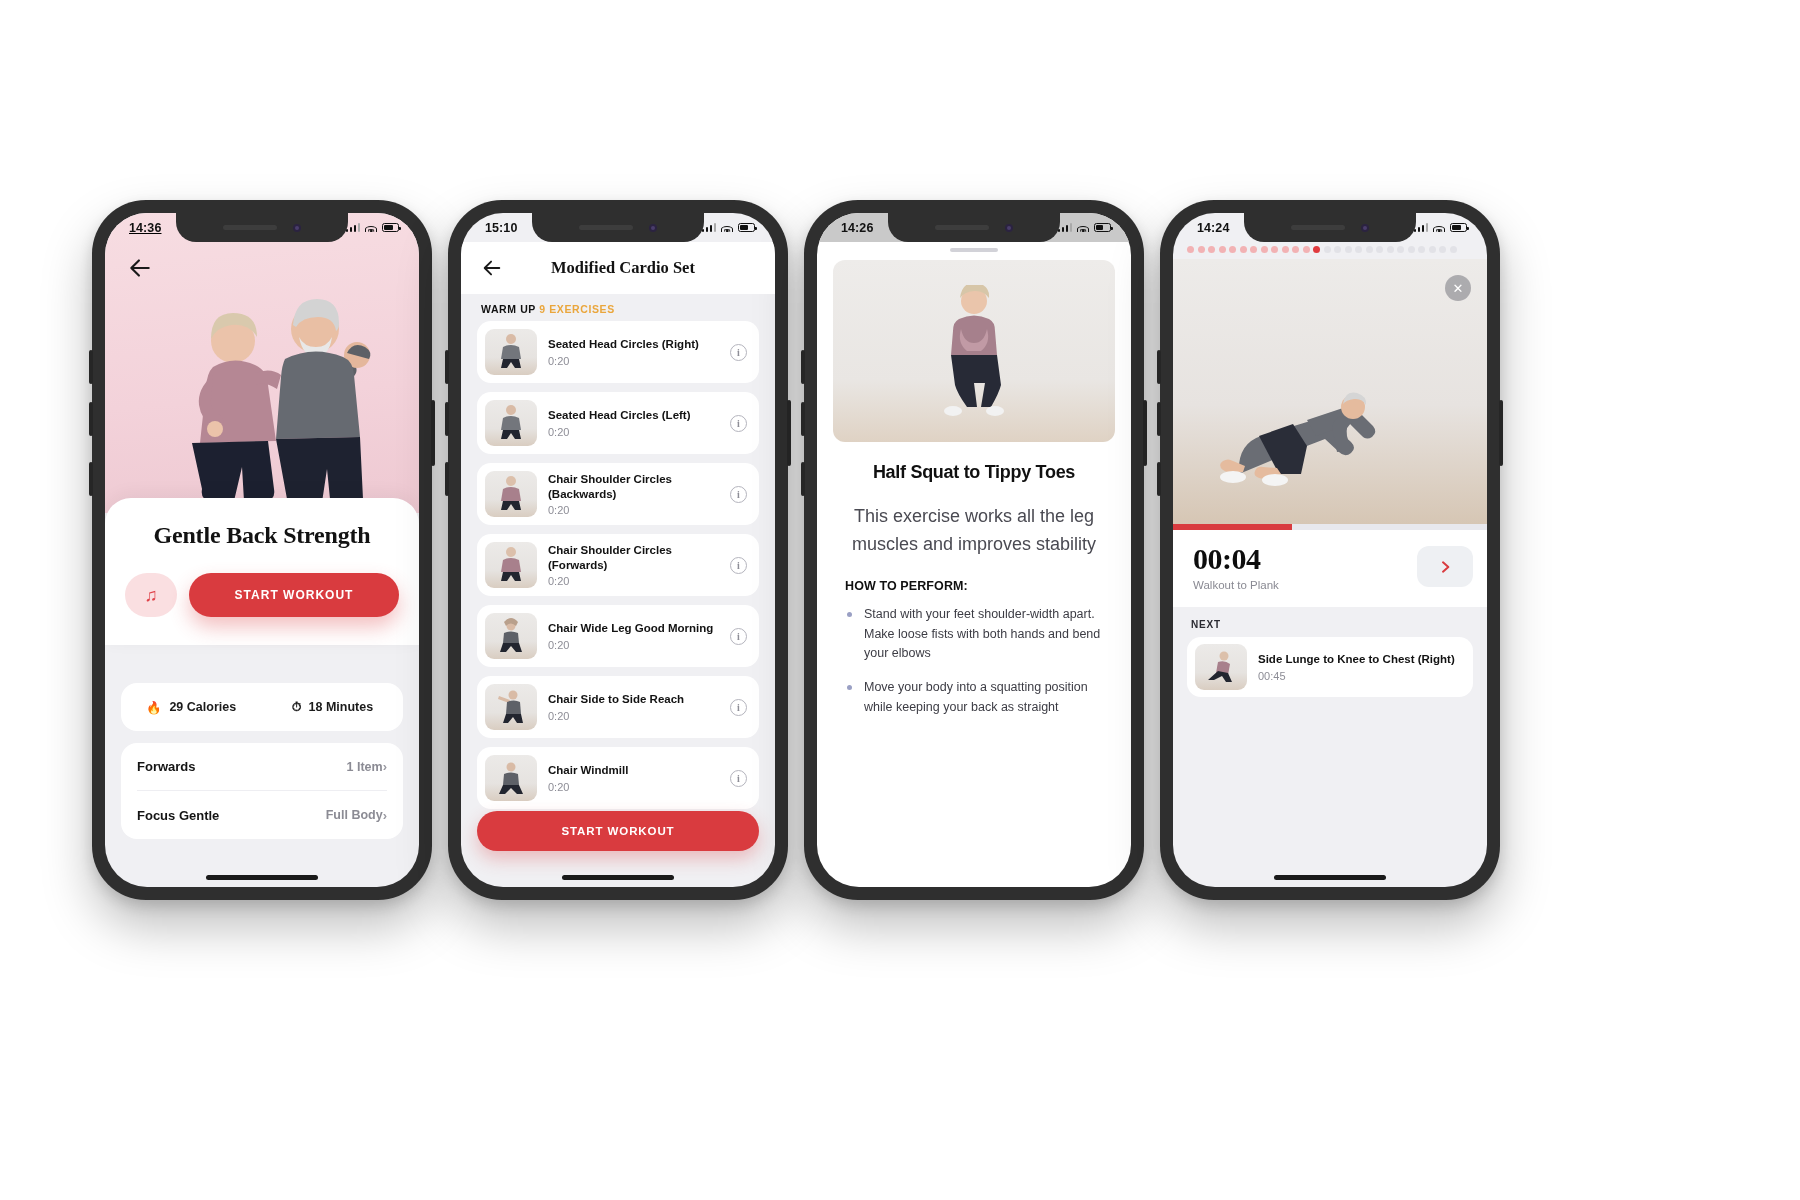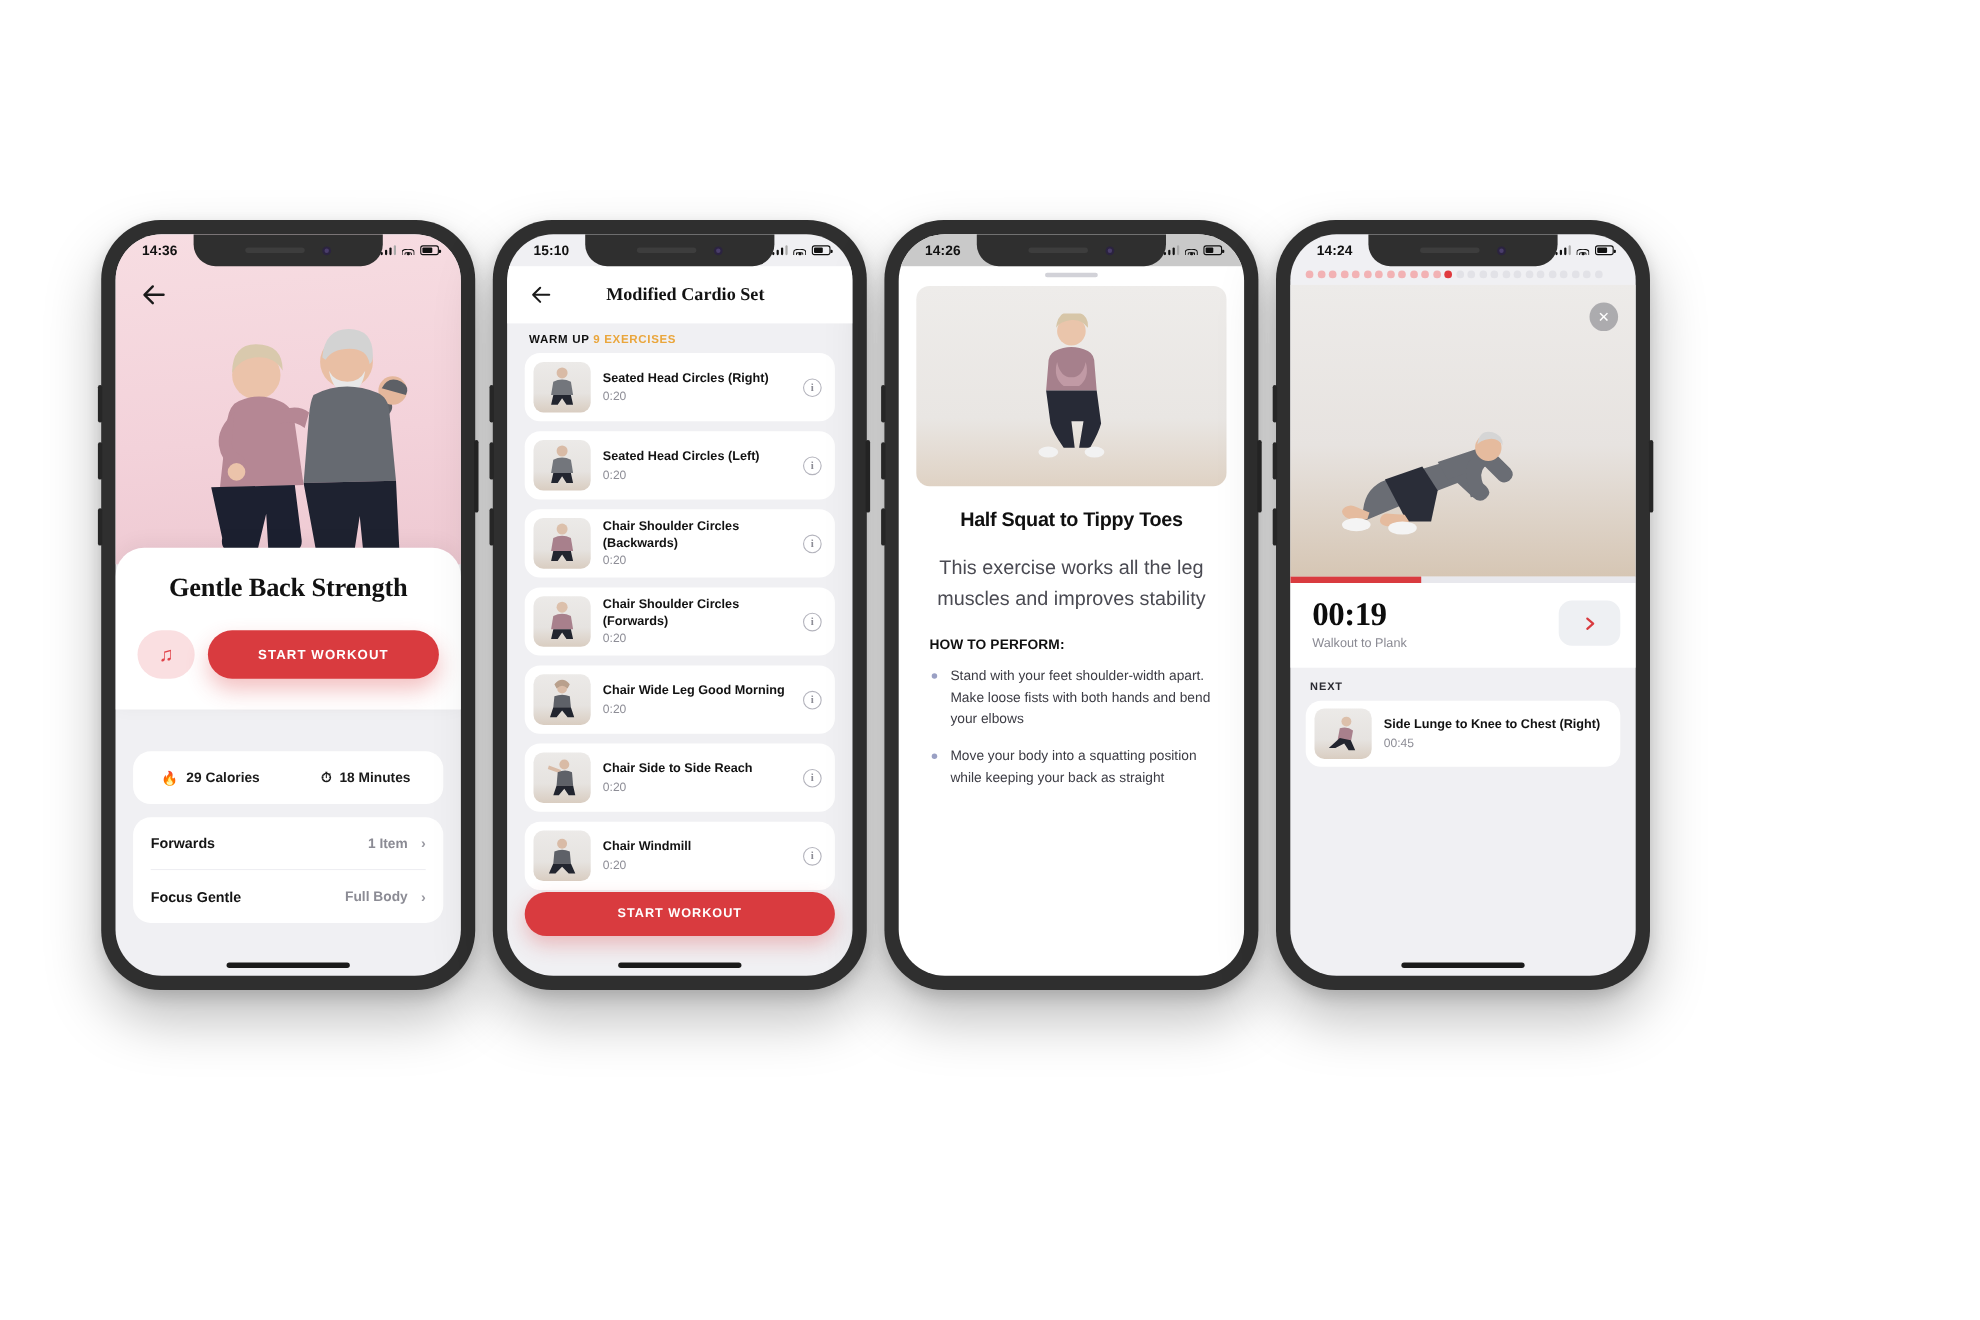--- a/index.html
+++ b/index.html
@@ -84,21 +84,21 @@
   .batt::after{content:""; position:absolute; right:-3px; top:2.6px; width:1.6px; height:3.5px;
                background:#111; border-radius:0 1px 1px 0;}
   .batt i{ display:block; height:100%; background:#111; border-radius:1px; }
 
   .home-ind {
     position:absolute; bottom:7px; left:50%; transform:translateX(-50%);
     width: 112px; height: 5px; border-radius: 3px; background:#1a1a1a; z-index:35;
   }
 
   
-  .p1 .screen { background: #f0f0f3; }
+  .p1 .screen { background: #f0f0f3; text-decoration: underline; }
   .hero {
     position:absolute; top:0; left:0; right:0; height: 300px;
     background: linear-gradient(175deg,#f7dde2 0%,#f3d2da 60%,#eec9d2 100%);
     overflow: hidden;
   }
   .back-arrow {
     position:absolute; top:42px; left:22px; z-index:25;
     width:26px; height:26px; cursor:pointer;
   }
   .couple { position:absolute; bottom:0; left:50%; transform:translateX(-46%); }
@@ -139,21 +139,21 @@
   .p1-rows {
     position:absolute; top: 530px; left: 16px; right: 16px;
     background:#fff; border-radius: 16px; padding: 0 16px;
   }
   .row {
     height: 48px; display:flex; align-items:center; justify-content:space-between;
     font-size: 13px; font-weight:700; color:#141414;
     border-bottom: 1px solid #eeeef2; cursor:pointer;
   }
   .row:last-child { border-bottom:none; }
-  .row-right { display:flex; align-items:center; gap:12px; font-weight:600; color:#8b8b94; font-size:12.5px; }
+  .row-right { display:flex; align-items:center; gap:0; font-weight:600; color:#8b8b94; font-size:12.5px; }
   .chev { color:#9a9aa2; font-size: 13px; font-weight:700; }
 
   
   .p2 .screen { background: #f0f0f3; }
   .p2-header {
     position:relative; z-index: 20;
     height: 52px; background:#fff;
     display:flex; align-items:center; padding: 0 20px;
   }
   .p2-header .ttl {
@@ -661,21 +661,21 @@
           <path d="M150 46 q-8 4 -6 14 l4 14 l-14 2 l-4 -20 q-2 -12 8 -16z" fill="#6a6d74"></path>
         </svg>
       </div>
 
       <div class="p4-prog">
         <i id="p4bar" style="width: 38%;"></i>
       </div>
 
       <div class="p4-timerbar">
         <div class="tb-left">
-          <div class="tb-time">00:19</div>
+          <div class="tb-time">00:04</div>
           <div class="tb-sub">Walkout to Plank</div>
         </div>
         <div class="next-btn">
           <svg width="16" height="16" viewBox="0 0 24 24" fill="none" stroke="#d93b3f" stroke-width="3" stroke-linecap="round" stroke-linejoin="round">
             <polyline points="9,5 17,12 9,19"></polyline>
           </svg>
         </div>
       </div>
 
       <div class="p4-next-lbl">NEXT</div>

